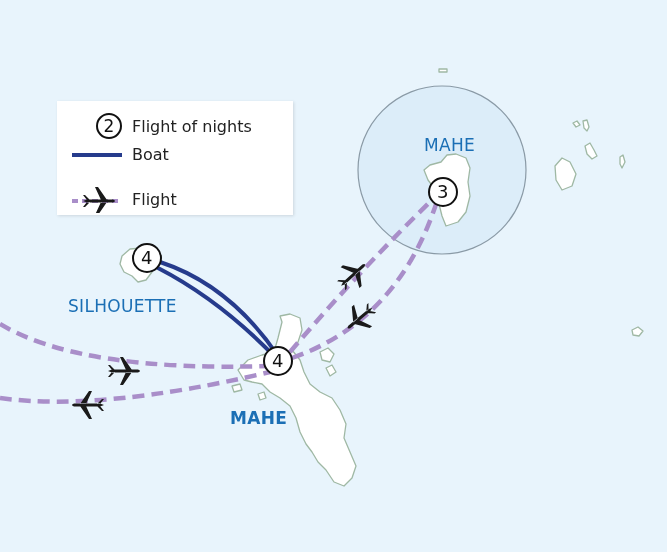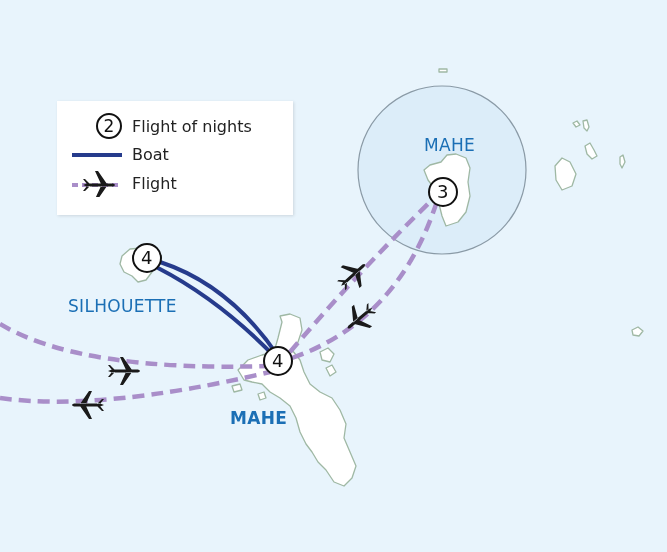--- a/index.html
+++ b/index.html
@@ -92,21 +92,21 @@
       </svg>
       <span style="position:absolute;left:46px;width:12px;text-align:center;font-size:17px;color:#111;">2</span>
       <span class="legend-text">Flight of nights</span>
     </div>
     <div class="legend-row" style="top:39px;width:236px;">
       <svg class="legend-sym" viewBox="0 0 56 28">
         <line x1="0" y1="15" x2="50" y2="15" stroke="#263b8c" stroke-width="4"></line>
       </svg>
       <span class="legend-text">Boat</span>
     </div>
-    <div class="legend-row" style="top:68px;width:284px;">
+    <div class="legend-row" style="top:84px;width:284px;">
       <svg class="legend-sym" viewBox="0 0 56 28">
         <line x1="0" y1="16" x2="50" y2="16" stroke="#a98ec9" stroke-width="4" stroke-dasharray="6,4"></line>
         <g transform="translate(27,16)" fill="#1a1a1a">
           <path d="M-16,0 L-12,-1.5 L14,-1.5 Q18,0 14,1.5 L-12,1.5 Z M2,-1 L-4,-14 L-1,-14 L8,-1 Z M2,1 L-4,14 L-1,14 L8,1 Z M-12,-1 L-16,-6 L-14,-6 L-9,-1 Z M-12,1 L-16,6 L-14,6 L-9,1 Z"></path>
         </g>
       </svg>
       <span class="legend-text">Flight</span>
     </div>
   </div>
 

